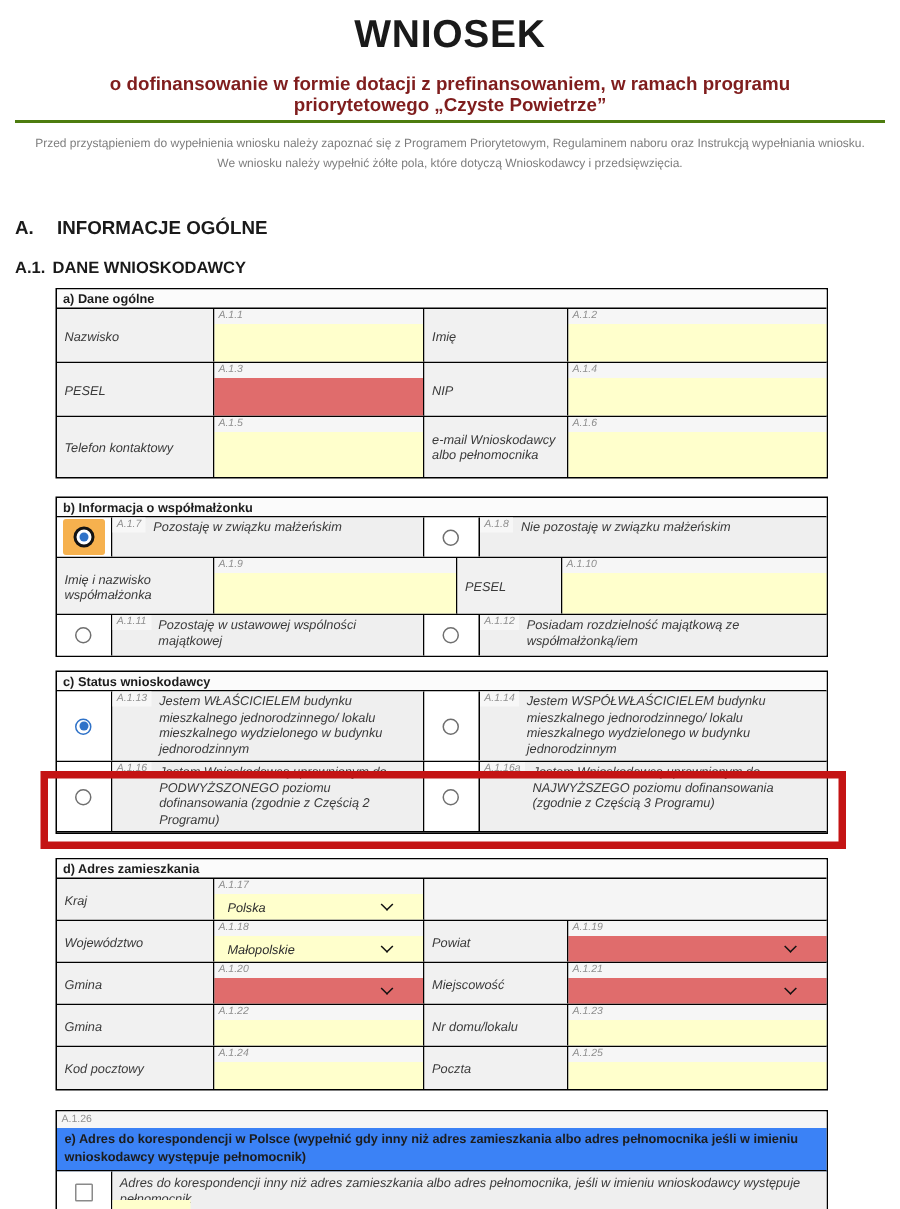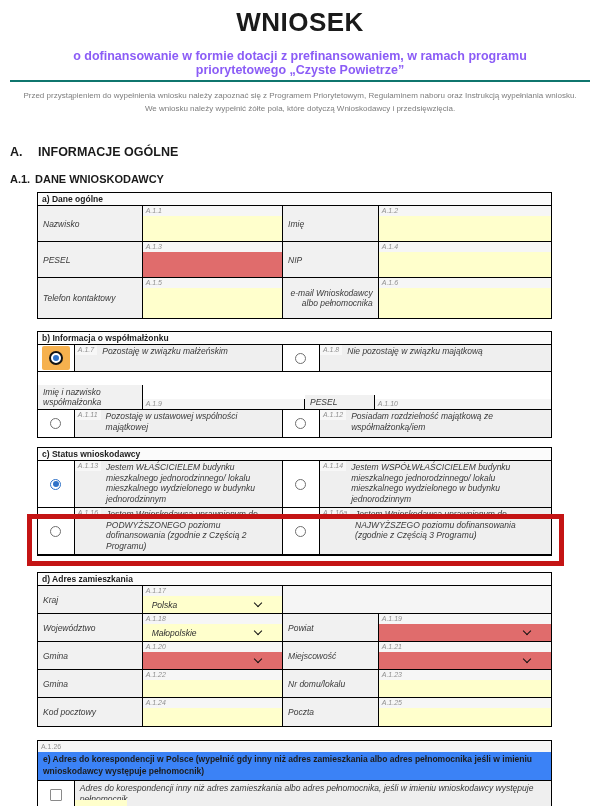--- a/index.html
+++ b/index.html
@@ -1,38 +1,38 @@
 <!DOCTYPE html>
 <html><head>
 <meta charset="utf-8">
 <style>
   * { margin:0; padding:0; box-sizing:border-box; }
   html,body { background:#fff; }
   body { font-family:"Liberation Sans", sans-serif; }
   .page { position:relative; width:600px; height:806px; background:#ffffff; overflow:hidden; color:#2b2b2b; }
 
   .doc-title { padding-top:7px; text-align:center; font-size:26px; font-weight:bold; color:#1a1a1a; letter-spacing:0.5px; }
-  .doc-subtitle { margin:12px 10px 0; padding:0 30px 3px; text-align:center; font-size:12.5px; font-weight:bold; line-height:13.5px; color:#8b5cf6; border-bottom:2px solid #0f766e; }
+  .doc-subtitle { margin:12px 10px 0; padding:0 30px 3px; text-align:center; font-size:12.5px; font-weight:bold; line-height:13.5px; color:#7f1d1d; border-bottom:2px solid #4d7c0f; }
   .instr { margin-top:8px; text-align:center; font-size:8px; line-height:12px; color:#7d7d7d; }
   .instr + .instr { margin-top:1px; }
 
   .h-a { margin:30px 0 0 10px; font-size:12.5px; font-weight:bold; color:#1a1a1a; }
   .h-a .no { display:inline-block; width:28px; }
   .h-a1 { margin:14px 0 0 10px; font-size:11px; font-weight:bold; color:#1a1a1a; }
   .h-a1 .no { display:inline-block; width:25px; }
 
   .tbl { width:515px; margin-left:37px; border:1.5px solid #000; background:#fff; }
   .tbl-head { height:13px; line-height:12px; padding:0 4px; background:#fbfbfb; border-bottom:1px solid #000; font-size:8.5px; font-weight:bold; color:#1c1c1c; }
   .row { display:flex; border-bottom:1px solid #000;font-style:italic; }
   .row:last-child { border-bottom:none; }
   .cell { border-right:1px solid #000; }
   .cell:last-child { border-right:none; }
 
   .lbl { background:#f1f1f1; font-size:8.5px; color:#3a3a3a; display:flex; align-items:center; padding:2px 5px; line-height:10px; }
-  .w105{width:105px;} .w141{width:141px;} .w96{width:96px;text-align:right;} .w173{width:173px;}
+  .w105{width:105px;} .w141{width:141px;} .w96{width:96px;} .w173{width:173px;}
   .w163{width:163px;} .w70{width:70px;} .w177{width:177px;}
   .w37{width:37px;} .w209{width:209px;} .w232{width:232px;}
 
   .fld { display:flex; flex-direction:column; }
   .code { height:10px; line-height:10px; font-size:7px; color:#8f8f8f; background:#f6f6f6; padding:0 3px; flex:0 0 auto; }
   .inp { flex:1; }
   .inp.yellow { background:#ffffcc; }
   .inp.red { background:#e06c6c; }
   .inp.dd { display:flex; align-items:center; justify-content:space-between; padding:0 21px 0 9px; font-size:8.5px; color:#2e2e2e; }
   .chev { width:6px; height:6px; border-right:1.8px solid #111; border-bottom:1.8px solid #111; transform:rotate(45deg); margin-top:-3px; flex:0 0 auto; }
@@ -131,24 +131,24 @@
       </div>
       <div class="cell opt w209">
         <div class="code">A.1.7</div>
         <div class="opt-label">Pozostaję w związku małżeńskim</div>
       </div>
       <div class="cell radio-cell w37">
         <div class="radio"></div>
       </div>
       <div class="cell opt w232">
         <div class="code">A.1.8</div>
-        <div class="opt-label">Nie pozostaję w związku majątkową</div>
-      </div>
-    </div>
-    <div class="row" style="height:38px;align-items:flex-end;">
+        <div class="opt-label">Nie pozostaję w związku małżeńskim</div>
+      </div>
+    </div>
+    <div class="row" style="height:38px;">
       <div class="cell lbl w105">Imię i nazwisko współmałżonka</div>
       <div class="cell fld w163">
         <div class="code">A.1.9</div>
         <div class="inp yellow"></div>
       </div>
       <div class="cell lbl w70">PESEL</div>
       <div class="cell fld w177">
         <div class="code">A.1.10</div>
         <div class="inp yellow"></div>
       </div>

